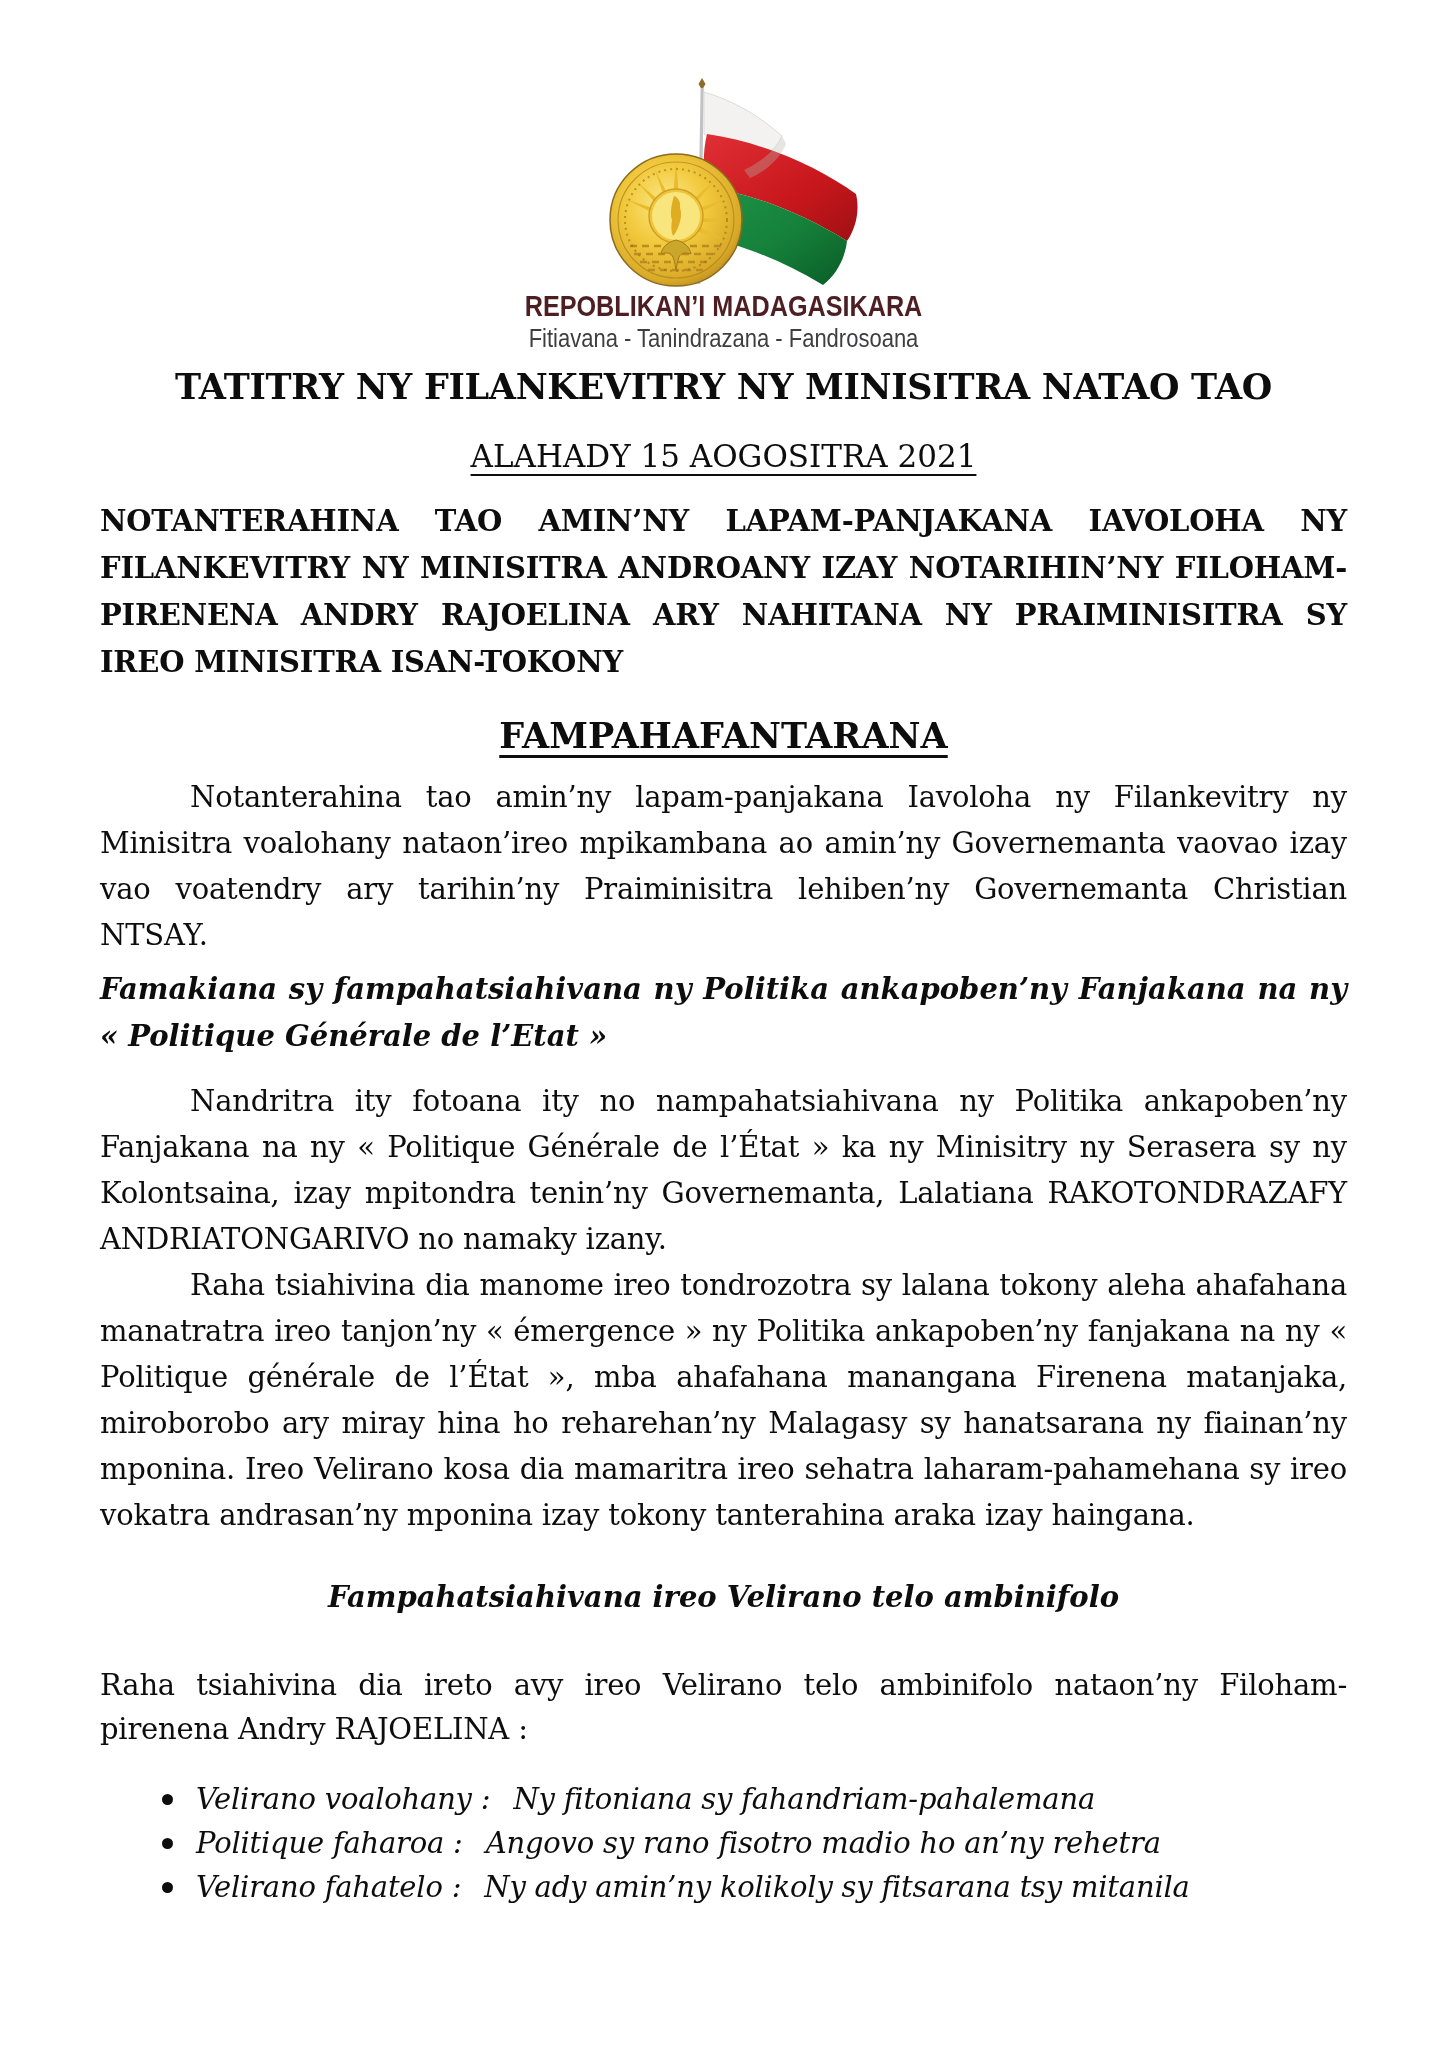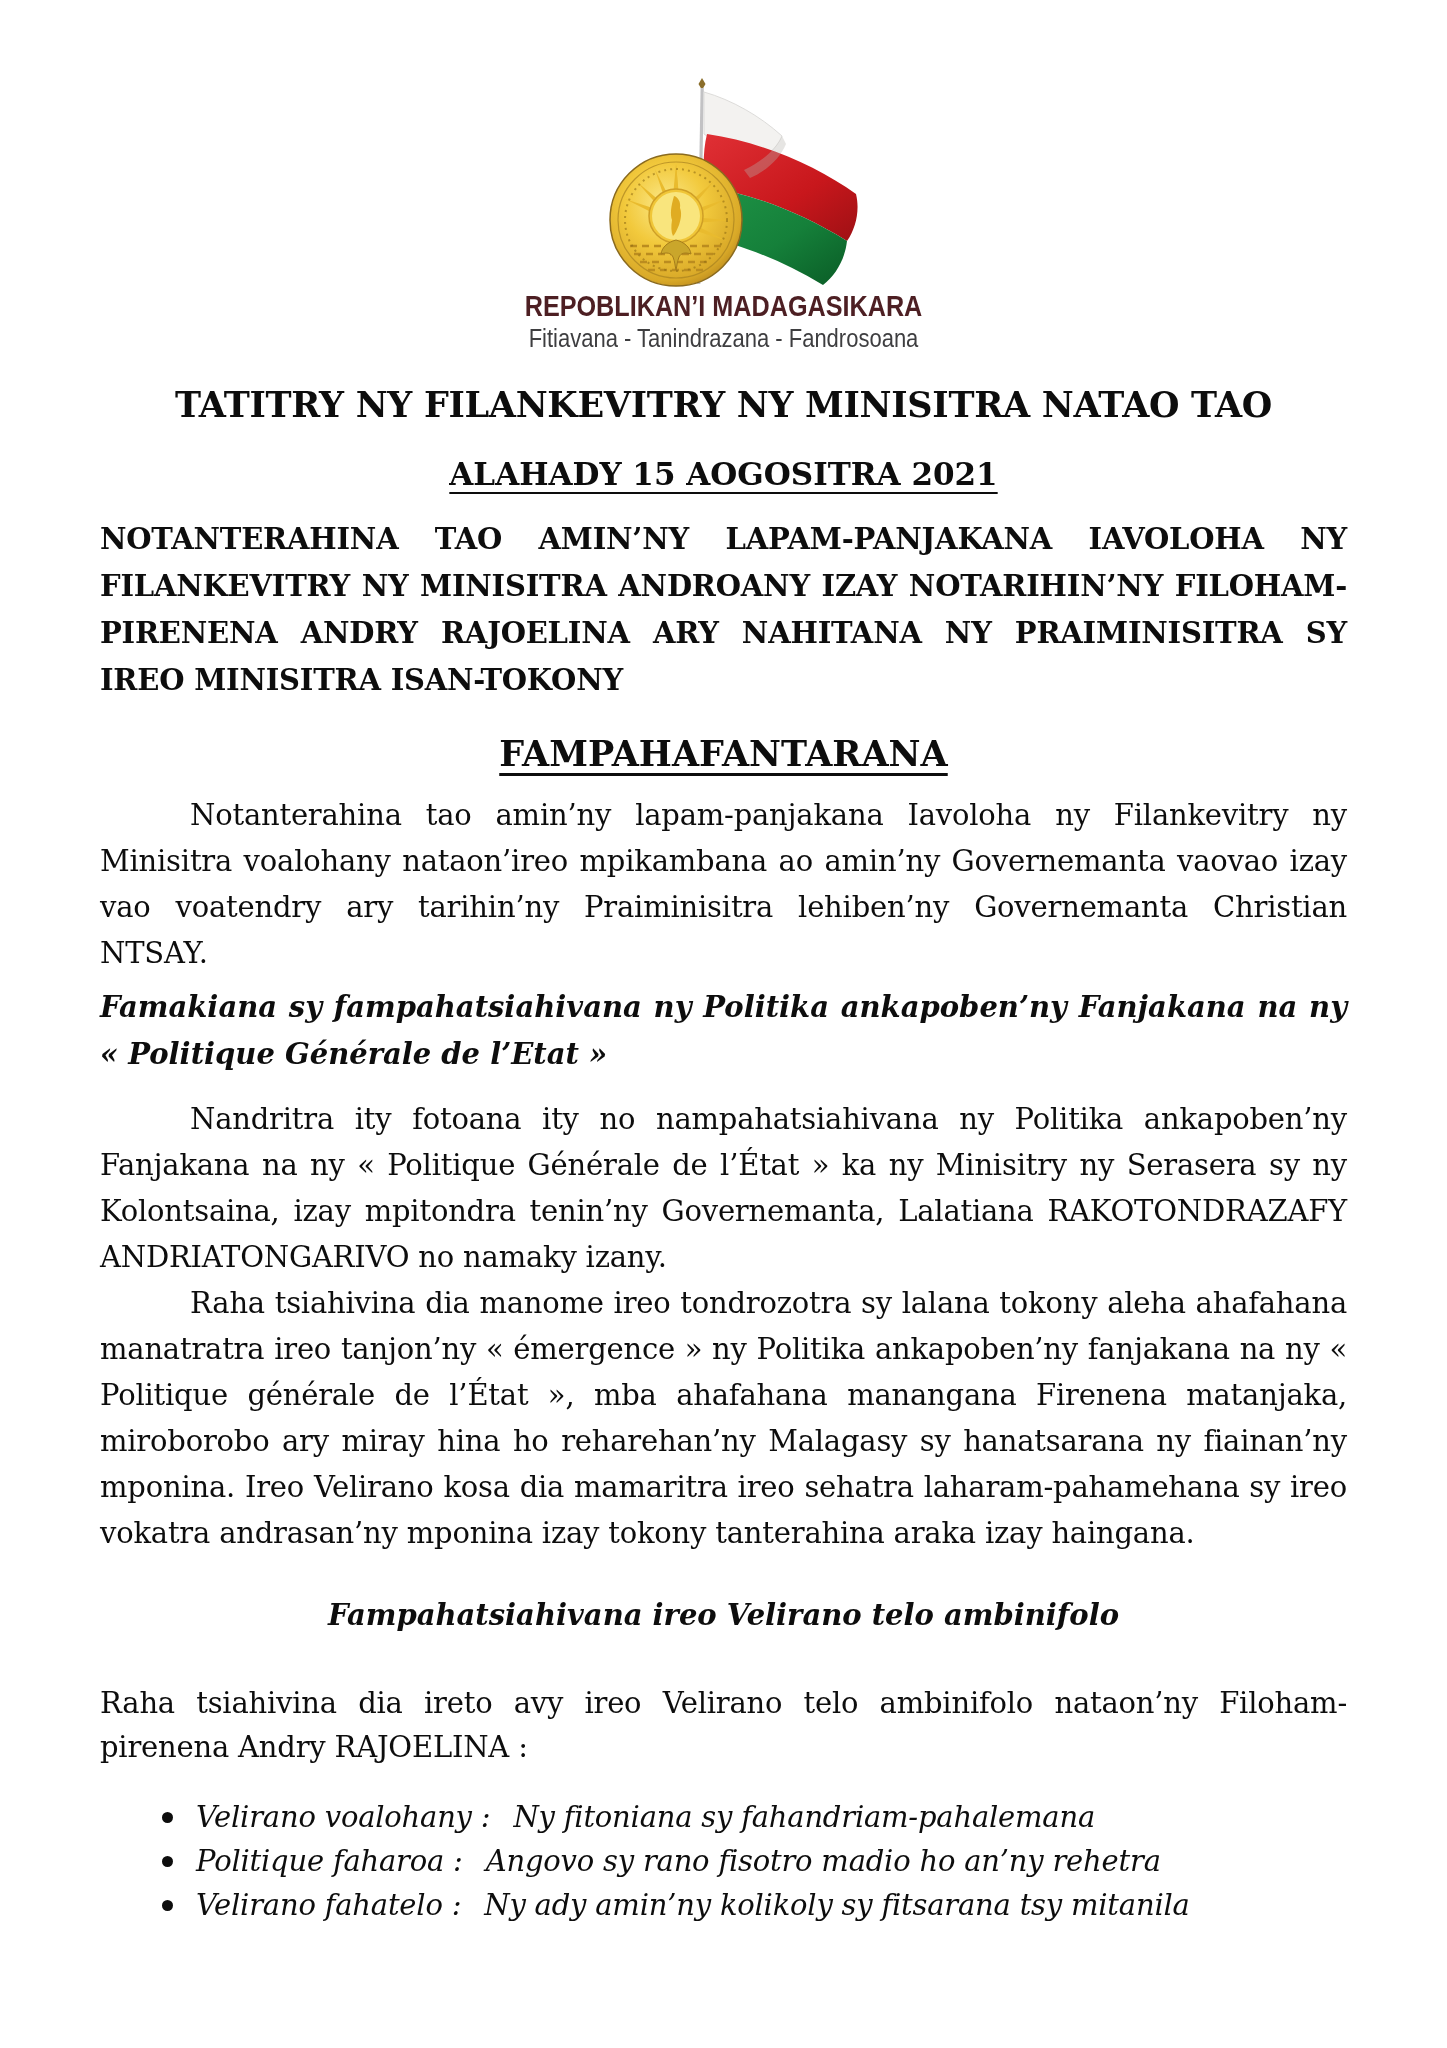--- a/index.html
+++ b/index.html
@@ -42,31 +42,31 @@
   .motto{
     font-family:"Liberation Sans","DejaVu Sans",sans-serif;
     font-size:25px;
     color:var(--motto-gray);
     transform:scaleX(0.88);
     transform-origin:center;
     line-height:1.15;
     margin-top:2px;
   }
   .doc-title{
-    margin-top:26px;
+    margin-top:8px;
     text-align:center;
     font-weight:bold;
     font-size:35px;
     line-height:54px;
     letter-spacing:-0.3px;
   }
   .doc-title span{display:block;}
   .date-heading{
     text-align:center;
-    font-weight:bold;
+    font-weight:normal;
     font-size:31px;
     text-decoration:underline;
     text-underline-offset:7px;
     text-decoration-thickness:2px;
   }
   .lead-par{
     margin-top:24px;
     font-weight:bold;
     font-size:29px;
     line-height:47px;

